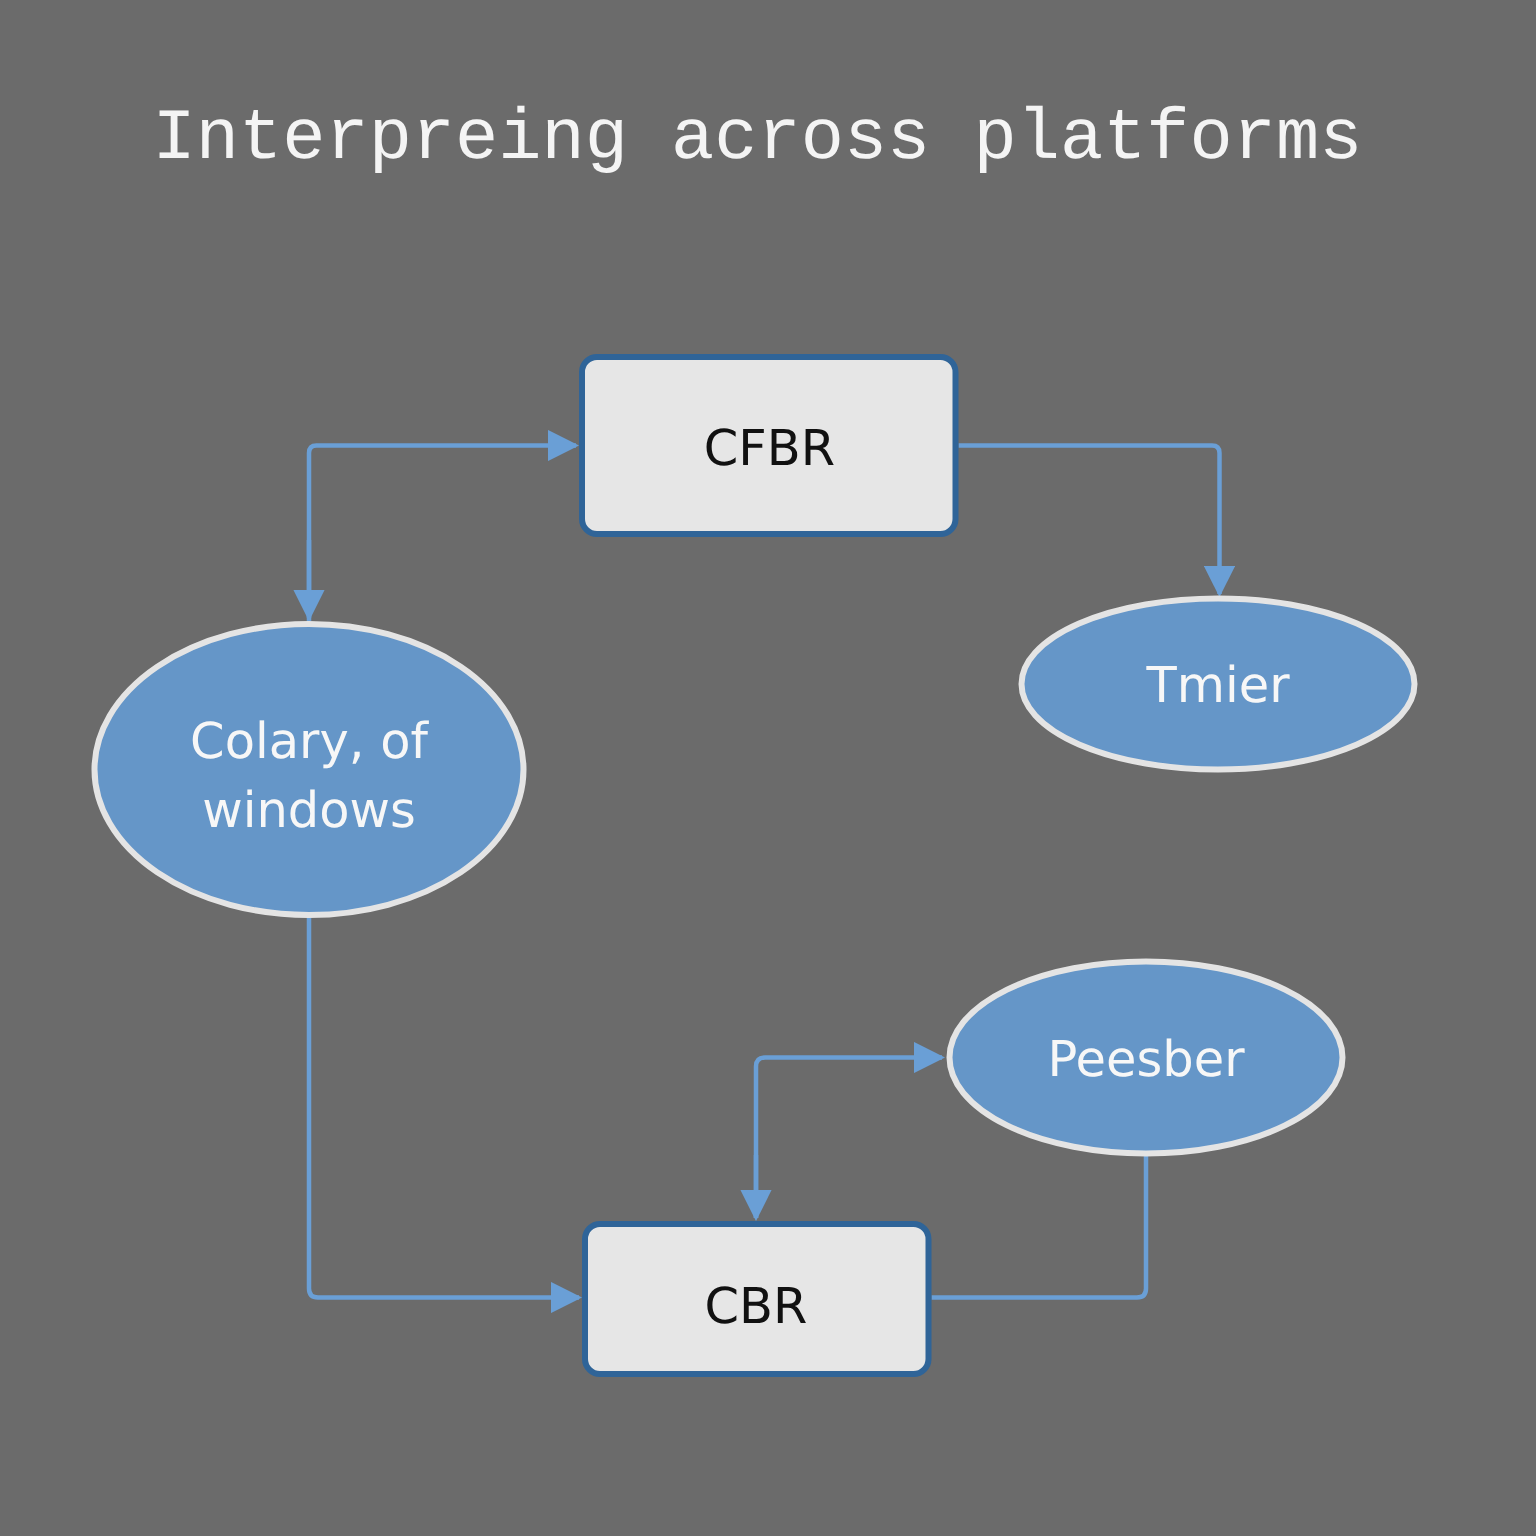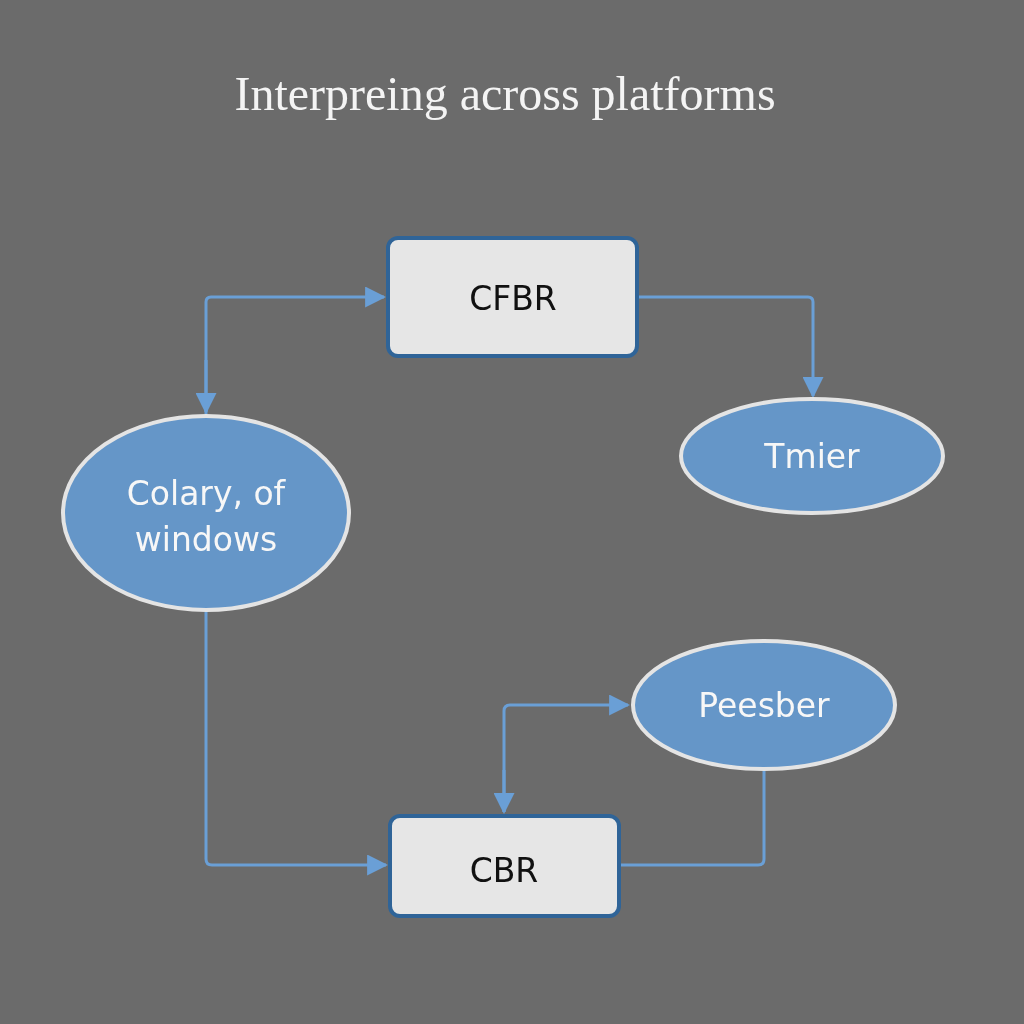--- a/index.html
+++ b/index.html
@@ -16,21 +16,21 @@
     }
     .title {
       position: absolute;
       left: 0;
       top: 66px;
       width: 1010px;
       text-align: center;
       font-size: 48px;
       color: #f4f4f4;
       letter-spacing: 0px;
-      font-family: Liberation Serif, serif;
+      font-family: Liberation Mono, monospace;
     }
     svg.diagram {
       position: absolute;
       left: 0;
       top: 0;
     }
     .node-label-dark {
       font-family: "DejaVu Sans", sans-serif;
       font-size: 33px;
       fill: #111111;

